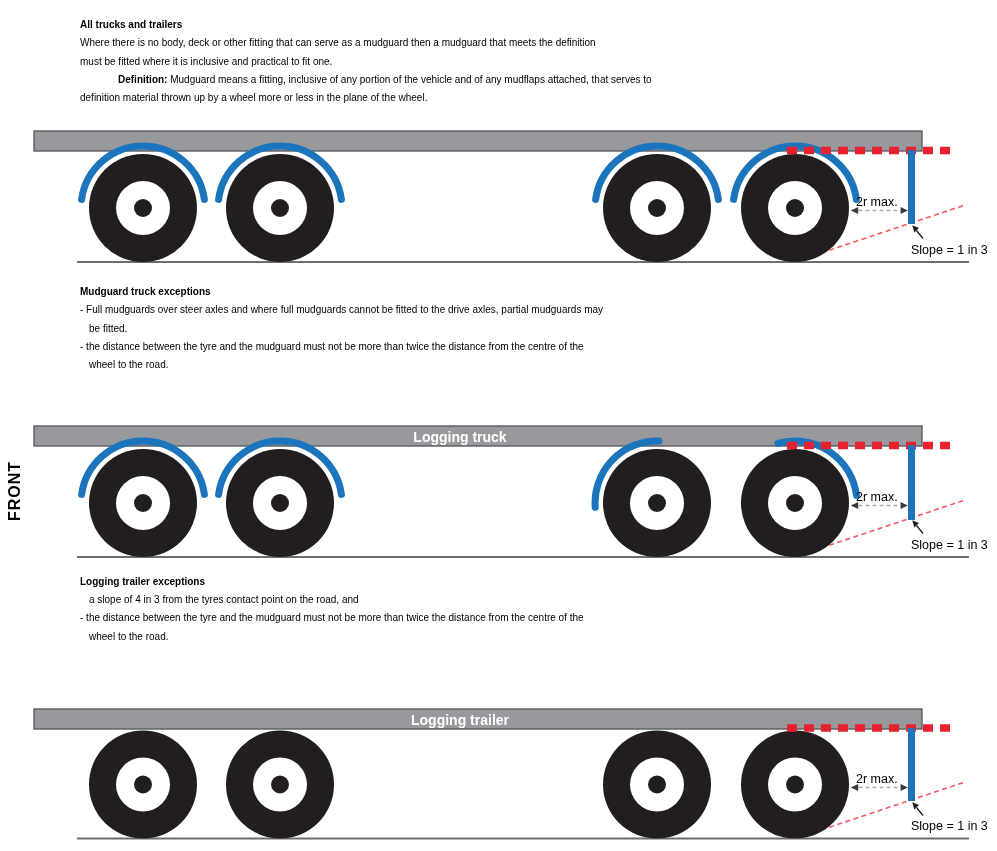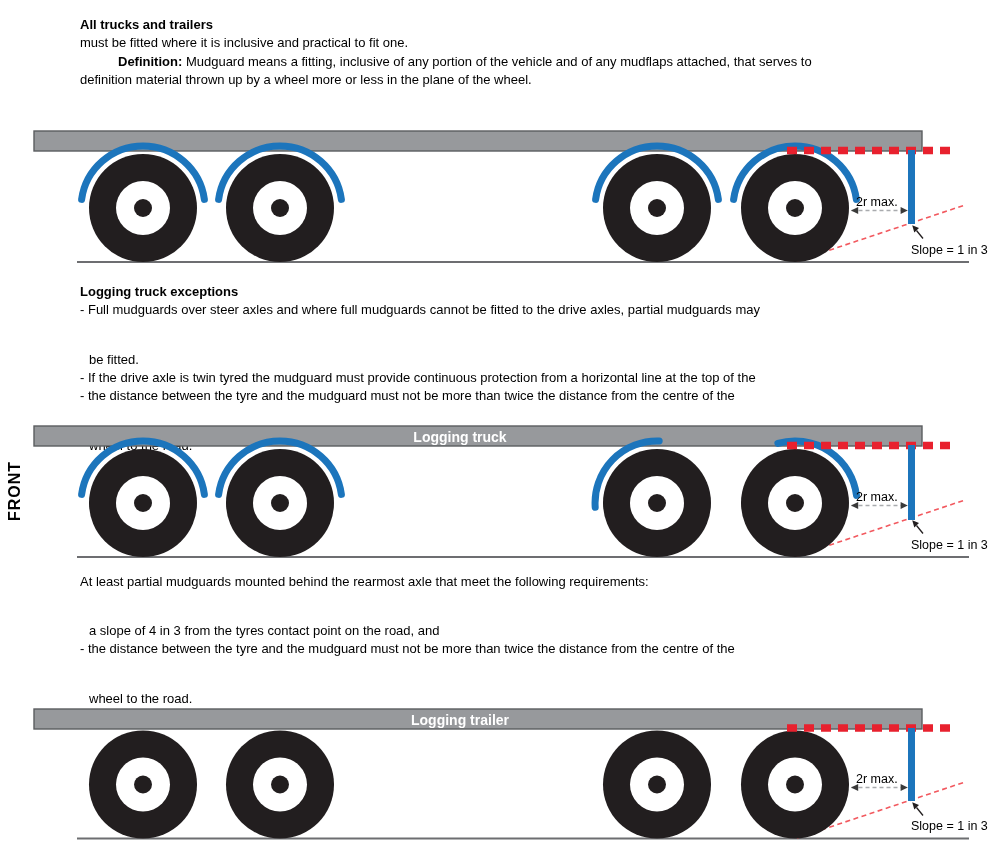--- a/index.html
+++ b/index.html
@@ -1,26 +1,26 @@
 <!DOCTYPE html>
 <html style="--mudguard_blue: #1c75bc; --guide_red: #e8212e; --slope_red: #f2595f; --deck_gray: #97999c; --deck_border: #5b5d60; --deck_white: #ffffff; --wheel_black: #221e1f; --ground_gray: #6d6e71; --measure_gray: #a9abae; --text_black: #000000;"><head>
 <meta charset="utf-8">
 <style>
   html,body{margin:0;padding:0;}
   body{
     width:997px;height:851px;position:relative;background:#fff;
     font-family:"Liberation Sans", sans-serif;color:#000;overflow:hidden;
   }
   .textblock{
-    position:absolute;left:80px;font-size:13px;line-height:18.35px;
+    position:absolute;left:80px;font-size:10px;line-height:18.35px;
     white-space:nowrap;letter-spacing:0;
   }
   .tb-title{font-weight:bold;}
   .tb-line{font-weight:normal;}
-  .indent{padding-left:9px;margin-top:31px;}
+  .indent{padding-left:9px;}
   .b{font-weight:bold;padding-left:38px;}
   svg.diagram{position:absolute;left:0;display:block;}
 
   
   .deck{fill:var(--deck_gray);stroke:var(--deck_border);stroke-width:1.4;}
   .ground{stroke:var(--ground_gray);stroke-width:2.2;}
   .tyre{fill:var(--wheel_black);}
   .rim{fill:#ffffff;}
   .hub{fill:var(--wheel_black);}
   .arc{fill:none;stroke:var(--mudguard_blue);stroke-width:7;stroke-linecap:round;}
@@ -33,20 +33,21 @@
   .phead{fill:var(--wheel_black);}
   .svg-label{font-family:"Liberation Sans",sans-serif;font-size:12.5px;fill:var(--text_black);}
   .deck-label{font-family:"Liberation Sans",sans-serif;font-size:14px;font-weight:bold;fill:var(--deck_white);text-anchor:middle;}
   .front-label{font-family:"Liberation Sans",sans-serif;font-size:16px;font-weight:bold;letter-spacing:1px;fill:var(--text_black);}
 </style>
 </head>
 <body>
 
 <section class="textblock" style="top:16px">
   <div class="tb-title">All trucks and trailers</div>
+  <div class="tb-line">Where there is no body, deck or other fitting that can serve as a mudguard then a mudguard that meets the definition</div>
   <div class="tb-line">must be fitted where it is inclusive and practical to fit one.</div>
   <div class="tb-line"><span class="b">Definition:</span><span> Mudguard means a fitting, inclusive of any portion of the vehicle and of any mudflaps attached, that serves to</span></div>
   <div class="tb-line">definition material thrown up by a wheel more or less in the plane of the wheel.</div>
 </section>
 
 <svg class="diagram" style="top:125px" width="997" height="150">
   <rect class="deck" x="34" y="6" width="888" height="20"></rect>
   <line class="ground" x1="77" y1="137" x2="969" y2="137"></line>
   <line class="slopeline" x1="797" y1="136" x2="965" y2="80"></line>
 
@@ -83,24 +84,23 @@
   <polygon class="mhead" points="851,85.5 858.2,82 858.2,89"></polygon>
   <polygon class="mhead" points="907.8,85.5 900.6,82 900.6,89"></polygon>
   <text class="svg-label" x="856" y="80.5">2r max.</text>
 
   <line class="ptr" x1="923" y1="113.5" x2="916.5" y2="105.5"></line>
   <polygon class="phead" points="912.2,100.3 919,102.9 914.3,107.6"></polygon>
   <text class="svg-label" x="911" y="128.5">Slope = 1 in 3</text>
 </svg>
 
 <section class="textblock" style="top:283px">
-  <div class="tb-title">Logging truck exceptions</div>
+  <div class="tb-title">Mudguard truck exceptions</div>
   <div class="tb-line">- Full mudguards over steer axles and where full mudguards cannot be fitted to the drive axles, partial mudguards may</div>
   <div class="tb-line indent">be fitted.</div>
-  <div class="tb-line">- If the drive axle is twin tyred the mudguard must provide continuous protection from a horizontal line at the top of the</div>
   <div class="tb-line">- the distance between the tyre and the mudguard must not be more than twice the distance from the centre of the</div>
   <div class="tb-line indent">wheel to the road.</div>
 </section>
 
 <svg class="diagram" style="top:420px" width="997" height="150">
   <rect class="deck" x="34" y="6" width="888" height="20"></rect>
   <line class="ground" x1="77" y1="137" x2="969" y2="137"></line>
   <line class="slopeline" x1="797" y1="136" x2="965" y2="80"></line>
 
   <text class="front-label" transform="translate(20 101) rotate(-90)">FRONT</text>
@@ -139,21 +139,21 @@
   <polygon class="mhead" points="851,85.5 858.2,82 858.2,89"></polygon>
   <polygon class="mhead" points="907.8,85.5 900.6,82 900.6,89"></polygon>
   <text class="svg-label" x="856" y="80.5">2r max.</text>
 
   <line class="ptr" x1="923" y1="113.5" x2="916.5" y2="105.5"></line>
   <polygon class="phead" points="912.2,100.3 919,102.9 914.3,107.6"></polygon>
   <text class="svg-label" x="911" y="128.5">Slope = 1 in 3</text>
 </svg>
 
 <section class="textblock" style="top:572.5px">
-  <div class="tb-line">At least partial mudguards mounted behind the rearmost axle that meet the following requirements:</div>
+  <div class="tb-title">Logging trailer exceptions</div>
   <div class="tb-line indent">a slope of 4 in 3 from the tyres contact point on the road, and</div>
   <div class="tb-line">- the distance between the tyre and the mudguard must not be more than twice the distance from the centre of the</div>
   <div class="tb-line indent">wheel to the road.</div>
 </section>
 
 <svg class="diagram" style="top:700px" width="997" height="151">
   <rect class="deck" x="34" y="9" width="888" height="20"></rect>
   <line class="ground" x1="77" y1="138.5" x2="969" y2="138.5"></line>
   <line class="slopeline" x1="797" y1="138" x2="965" y2="82"></line>
 

